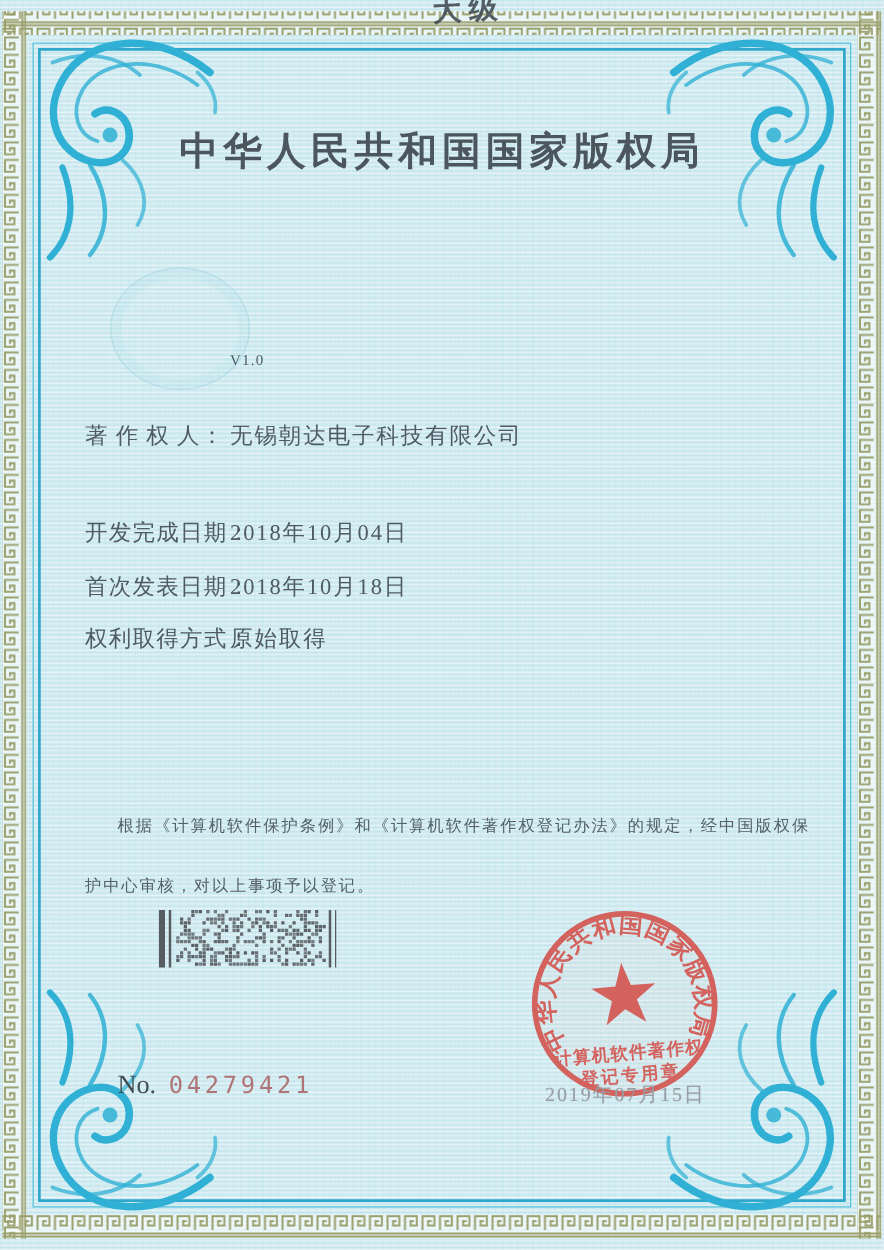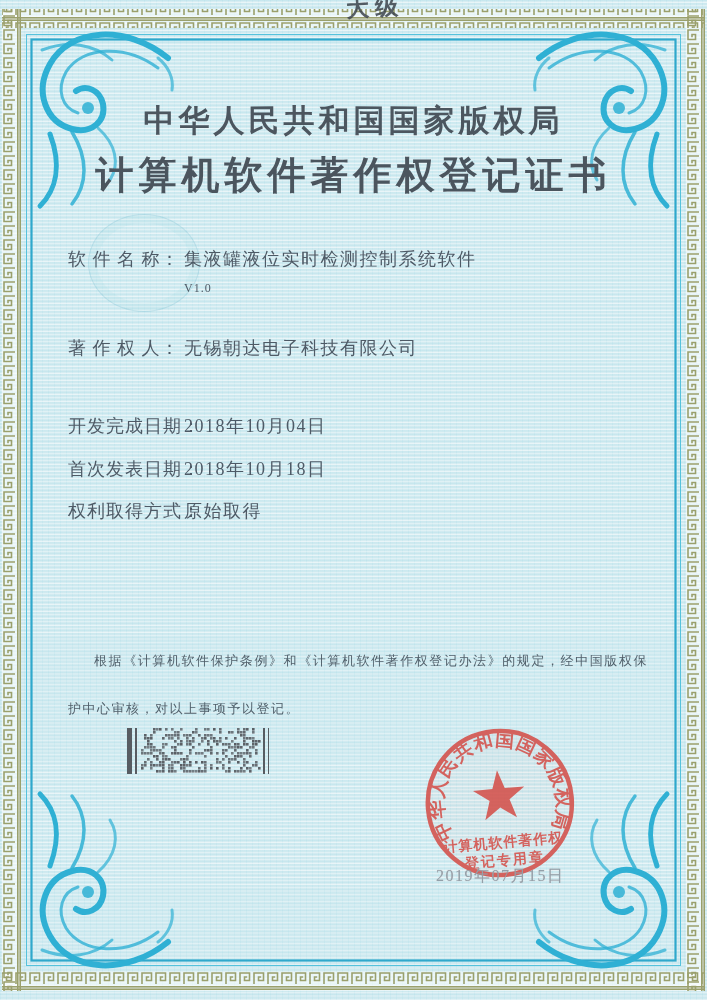--- a/index.html
+++ b/index.html
@@ -111,26 +111,22 @@
     <use href="#flourish" transform="translate(699,16) scale(-1,1)"></use>
     <use href="#flourish" transform="translate(8,984) scale(1,-1)"></use>
     <use href="#flourish" transform="translate(699,984) scale(-1,-1)"></use>
   </svg>
 
   <div class="abs watermark"></div>
 
   <div class="abs handwriting">大级</div>
 
   <div class="abs authority">中华人民共和国国家版权局</div>
-  <div class="abs cert-title">计算机软件著作权登记证书</div>
-
-
-  <div class="abs row" style="top:247px">
-    <span class="lbl">软 件 名 称：</span><span class="val">集液罐液位实时检测控制系统软件</span>
-  </div>
+
+
   <div class="abs val2" style="top:281px">V1.0</div>
 
   <div class="abs row" style="top:336px">
     <span class="lbl">著 作 权 人：</span><span class="val">无锡朝达电子科技有限公司</span>
   </div>
 
   <div class="abs row" style="top:414px">
     <span class="lbl">开发完成日期：</span><span class="val">2018年10月04日</span>
   </div>
 
@@ -420,14 +416,17 @@
       <text font-size="19" letter-spacing="1" font-weight="bold" font-family="'Liberation Serif','DejaVu Serif',serif">
         <textPath href="#sealArc" startOffset="50%" text-anchor="middle">中华人民共和国国家版权局</textPath>
       </text>
       <text x="0" y="44" text-anchor="middle" font-size="14" letter-spacing="1" font-weight="bold" font-family="'Liberation Serif','DejaVu Serif',serif">计算机软件著作权</text>
       <text x="0" y="62" text-anchor="middle" font-size="14" letter-spacing="2" font-weight="bold" font-family="'Liberation Serif','DejaVu Serif',serif">登记专用章</text>
     </svg>
   </div>
 
   <div class="abs seal-date">2019年07月15日</div>
 
+  <div class="abs no-line">
+    <span>No.</span><span class="no-value">04279421</span>
+  </div>
 
 </div>
 
 </body></html>

